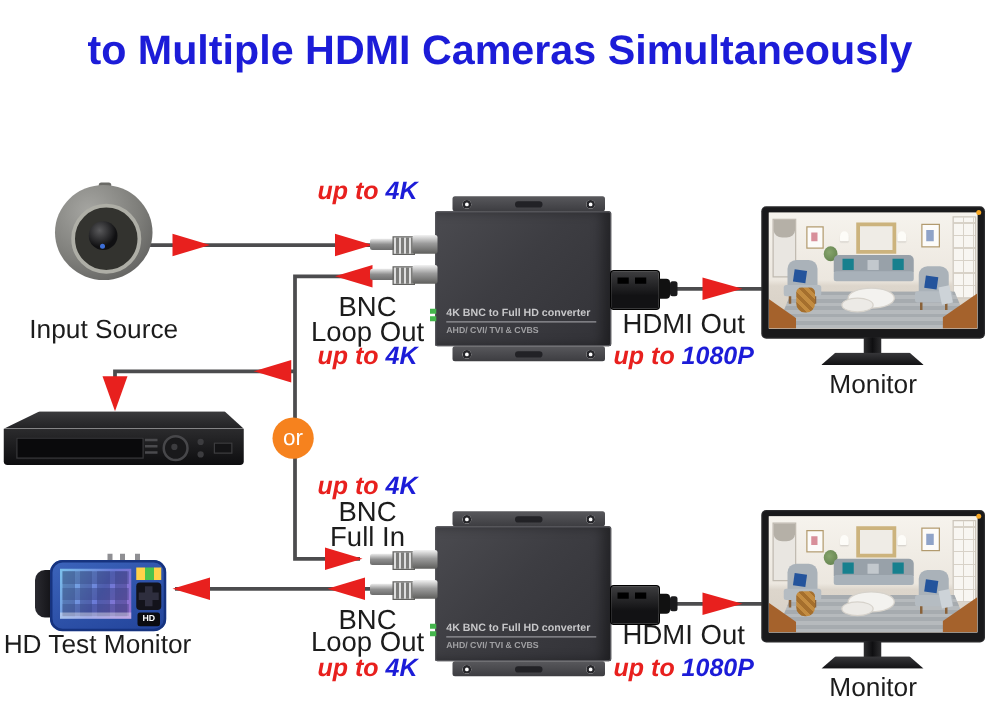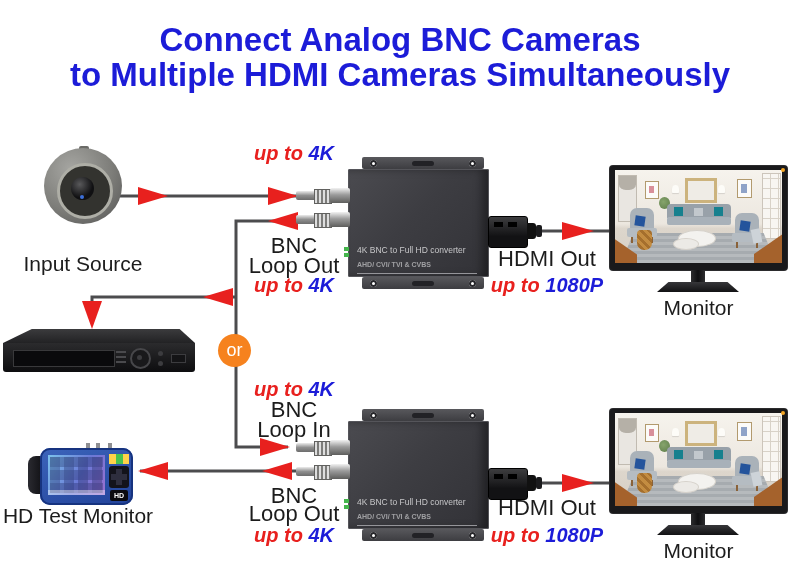--- a/index.html
+++ b/index.html
@@ -33,22 +33,22 @@
   .slot{position:absolute;z-index:3;width:0;height:0;}
   .conv{position:absolute;left:0;top:0;width:141px;height:134px;}
   .flange{position:absolute;left:14px;width:122px;height:12px;border-radius:2px;
     background:linear-gradient(#58585c,#3d3d41);}
   .flange .hole{position:absolute;top:3px;width:7px;height:7px;border-radius:50%;
     background:#fdfdfd;box-shadow:inset 0 0 0 2px #26262a;}
   .flange .slotcut{position:absolute;left:50px;top:4px;width:22px;height:5px;border-radius:3px;background:#222226;}
   .conv-face{position:absolute;left:0;top:14px;width:141px;height:108px;border-radius:2px;
     background:linear-gradient(135deg,#4b4b50 0%,#3d3d42 45%,#323237 100%);
     box-shadow:inset 0 0 0 1px #55555a, inset -7px 0 9px rgba(0,0,0,.38);}
-  .conv-title{position:absolute;left:9px;top:76px;width:120px;font-weight:normal;font-size:8.5px;
-    color:#c7c7c9;border-bottom:1px solid #95959a;padding-bottom:18px;white-space:nowrap;}
+  .conv-title{position:absolute;left:9px;top:76px;width:120px;font-weight:bold;font-size:8.5px;
+    color:#c7c7c9;border-bottom:1px solid #95959a;padding-bottom:2px;white-space:nowrap;}
   .conv-sub{position:absolute;left:9px;top:92px;font-weight:bold;font-size:7px;color:#a0a0a3;white-space:nowrap;}
   .led{position:absolute;left:-4px;width:5px;height:4px;background:#44b54c;}
   .bnc{position:absolute;left:-52px;width:54px;height:15px;}
   .bnc .barrel{position:absolute;left:0;top:3px;width:20px;height:9px;border-radius:2px;
     background:linear-gradient(#ececec,#8f8f8f 50%,#6c6c6c);}
   .bnc .knurl{position:absolute;left:18px;top:1px;width:16px;height:13px;border:1px solid #61615f;
     background:repeating-linear-gradient(90deg,#dedede 0 2px,#7c7c7a 2px 4px);}
   .bnc .nut{position:absolute;left:34px;top:0;width:20px;height:15px;border-radius:2px;
     background:linear-gradient(#f2f2f2,#9c9c9c 45%,#5e5e5c);}
   
@@ -170,21 +170,20 @@
       <polygon points="92,329 82,301 102,301"></polygon>
       <polygon points="290,447 260,438 260,456"></polygon>
       <polygon points="262,471 292,462 292,480"></polygon>
       <polygon points="138,471 168,462 168,480"></polygon>
       <polygon points="594,231 562,222 562,240"></polygon>
       <polygon points="594,483 562,474 562,492"></polygon>
     </g>
   </svg>
 
   <div id="title" class="abs">
-    <div>Connect Analog BNC Cameras</div>
     <div>to Multiple HDMI Cameras Simultaneously</div>
   </div>
 
   <div class="abs cam" style="left:44px;top:148px;width:78px;height:78px;">
     <span class="cam-notch"></span>
     <span class="cam-dome"></span>
     <span class="cam-ring"></span>
     <span class="cam-lens"></span>
     <span class="cam-glint"></span>
   </div>
@@ -426,21 +425,21 @@
   <div class="abs lbl bold" style="left:230px;top:274px;width:128px;font-size:20px;">
     <span class="red">up to</span>
     <span class="blue">4K</span>
   </div>
 
   <div class="abs lbl bold" style="left:230px;top:378px;width:128px;font-size:20px;">
     <span class="red">up to</span>
     <span class="blue">4K</span>
   </div>
   <div class="abs lbl" style="left:244px;top:399px;width:100px;font-size:22px;">BNC</div>
-  <div class="abs lbl" style="left:234px;top:419px;width:120px;font-size:22px;">Loop In</div>
+  <div class="abs lbl" style="left:234px;top:419px;width:120px;font-size:22px;">Full In</div>
   <div class="abs lbl" style="left:244px;top:485px;width:100px;font-size:22px;">BNC</div>
   <div class="abs lbl" style="left:234px;top:503px;width:120px;font-size:22px;">Loop Out</div>
   <div class="abs lbl bold" style="left:230px;top:524px;width:128px;font-size:20px;">
     <span class="red">up to</span>
     <span class="blue">4K</span>
   </div>
 
   <div class="abs lbl" style="left:487px;top:248px;width:120px;font-size:22px;">HDMI Out</div>
   <div class="abs lbl bold" style="left:482px;top:274px;width:130px;font-size:20px;">
     <span class="red">up to</span>

